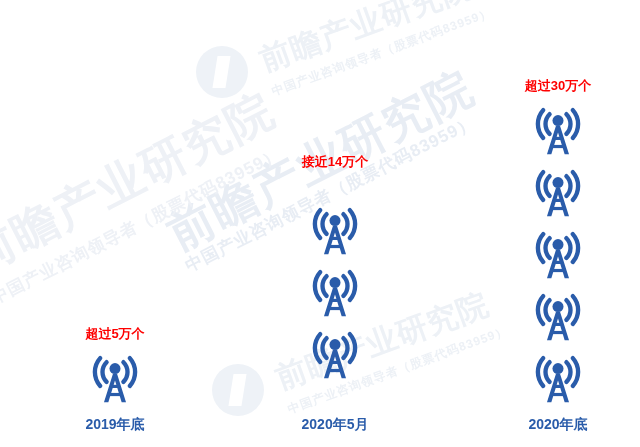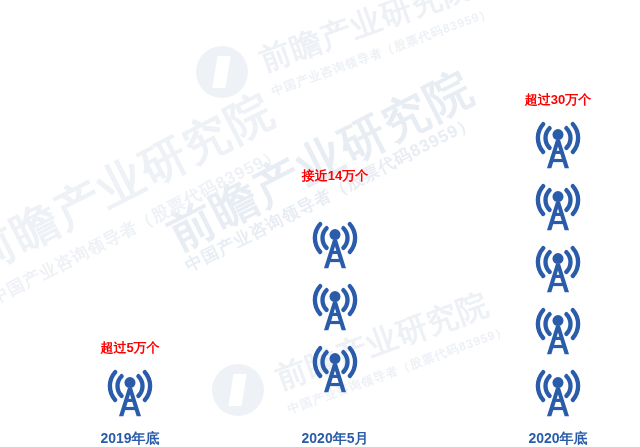--- a/index.html
+++ b/index.html
@@ -137,21 +137,21 @@
     z-index: 2;
   }
   .col {
     position: absolute;
     bottom: 0;
     width: 160px;
     display: flex;
     flex-direction: column;
     align-items: center;
   }
-  .col-0 { left: 50px;  }
+  .col-0 { left: 35px;  }
   .col-1 { left: 255px; gap: 24px; }
   .col-2 { left: 478px; }
 
   .value-label {
     font-size: 13px;
     font-weight: bold;
     color: #fe0000;
     line-height: 1;
     margin-bottom: 10px;
     white-space: nowrap;
@@ -166,21 +166,21 @@
     width: 58px;
     height: 58px;
     margin-bottom: 4px;
   }
   .period-label {
     font-size: 14px;
     font-weight: bold;
     color: #2a5caa;
     line-height: 1;
     margin-top: 5px;
-    margin-bottom: 2px;
+    margin-bottom: 16px;
     white-space: nowrap;
   }
 </style>
 </head>
 <body>
 
 <div id="page">
 
   <div class="wm-layer">
 

